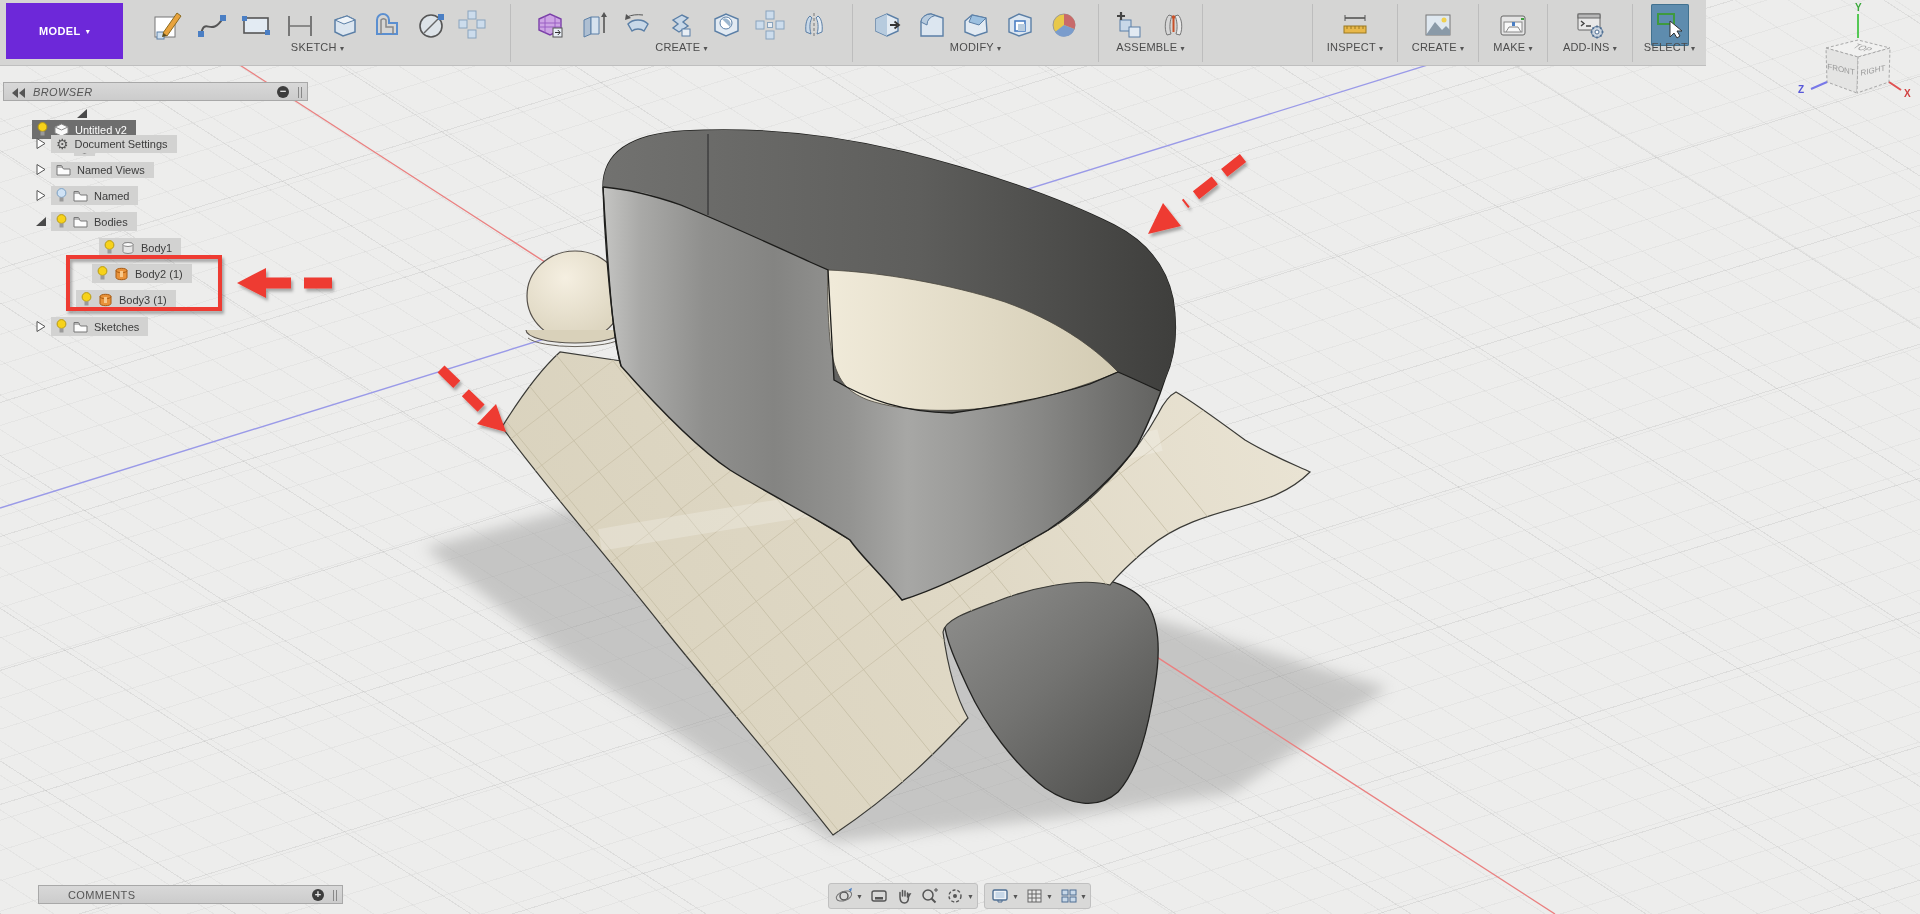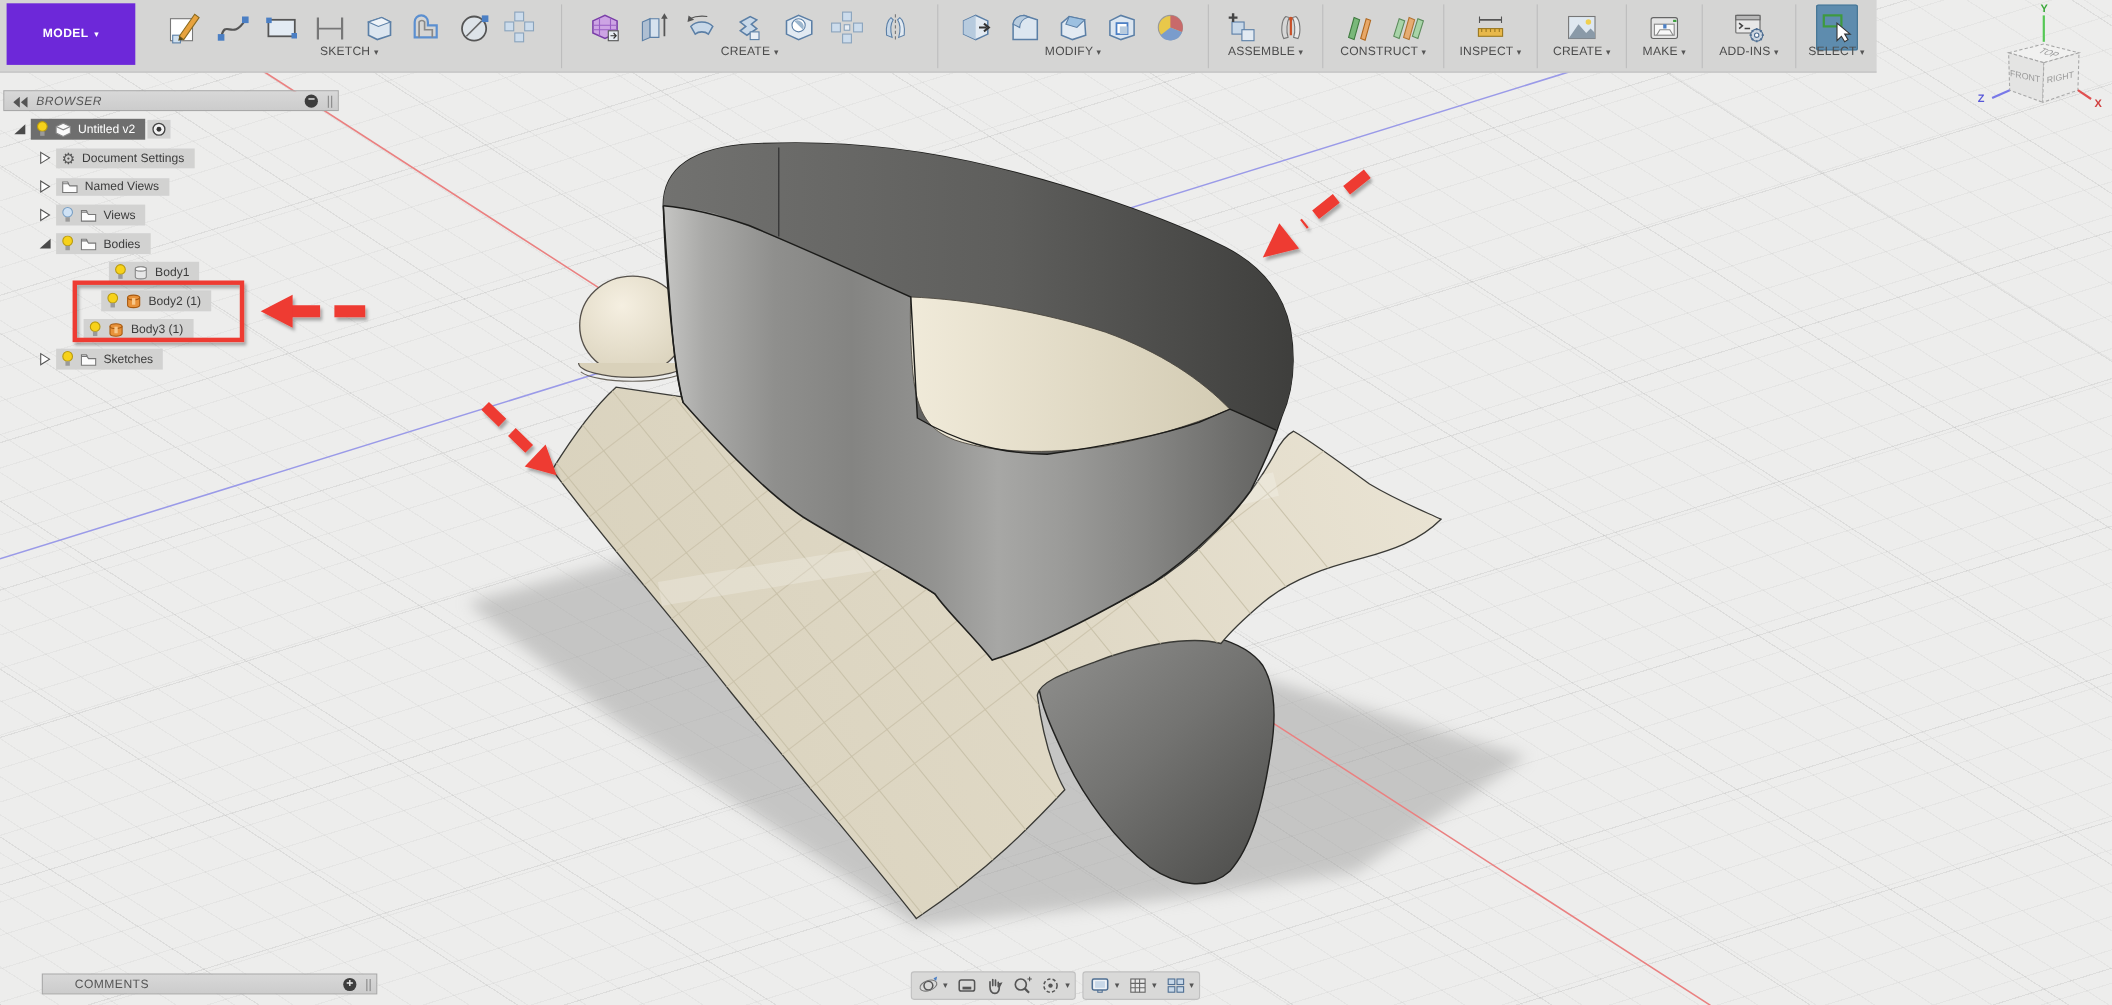--- a/index.html
+++ b/index.html
@@ -373,38 +373,20 @@
               <path d="M22,7 c4,3 5,14 2,20 l-4,-1 c2,-6 1,-14 -1,-18 Z" fill="#e8e8e8" stroke="#777"></path>
               <line x1="17.5" y1="10" x2="17.5" y2="24" stroke="#c85028" stroke-width="2"></line>
               <circle cx="17.5" cy="9" r="1.8" fill="#c85028"></circle>
             </svg>
           </span>
       </div>
       <div class="glabel"><span>ASSEMBLE</span> <span class="caret">▾</span></div>
     </div>
     <div class="tsep" style="left:1202px;"></div>
 
-    <div class="tgroup" style="left:1203px;width:109px;">
-      <div class="icons">
-        <span class="tbtn">
-            <svg width="34" height="34">
-              <polygon points="7,26 12,8 17,10 12,28" fill="#7ab87a" stroke="#3e7a3e"></polygon>
-              <polygon points="18,27 23,9 27,10.5 22,28.5" fill="#e8a868" stroke="#b06820"></polygon>
-            </svg>
-          </span>
-        <span class="tbtn">
-            <svg width="34" height="34">
-              <polygon points="4,25 9,9 14,11 9,27" fill="#9ed49e" stroke="#3e7a3e" opacity=".8"></polygon>
-              <polygon points="13,26 18,8 23,10 18,28" fill="#e8a868" stroke="#b06820" opacity=".9"></polygon>
-              <polygon points="21,25 26,9 31,11 26,27" fill="#9ed49e" stroke="#3e7a3e" opacity=".8"></polygon>
-            </svg>
-          </span>
-      </div>
-      <div class="glabel"><span>CONSTRUCT</span> <span class="caret">▾</span></div>
-    </div>
     <div class="tsep" style="left:1312px;"></div>
 
     <div class="tgroup" style="left:1313px;width:84px;">
       <div class="icons">
         <span class="tbtn">
             <svg width="34" height="34">
               <rect x="6" y="18" width="22" height="7" fill="#e8b84a" stroke="#9a7820"></rect>
               <path d="M9,18 v3 M13,18 v3 M17,18 v3 M21,18 v3 M25,18 v3" stroke="#9a7820"></path>
               <line x1="7" y1="10" x2="27" y2="10" stroke="#555" stroke-width="1.6"></line>
               <line x1="7" y1="7" x2="7" y2="13" stroke="#555"></line>
@@ -481,21 +463,21 @@
         <polygon points="6,0 6,10 0,5" fill="#555"></polygon>
         <polygon points="13,0 13,10 7,5" fill="#555"></polygon>
       </svg>
     <span class="ptitle">BROWSER</span>
     <span class="pcircle">−</span>
     <span class="pgrip"></span>
   </div>
 
   <div id="tree">
 
-    <div class="trow" style="top:3px;left:11px;">
+    <div class="trow" style="top:3px;left:32px;flex-direction:column;">
       <svg class="expander">
           <polygon points="2,11 12,11 12,2" fill="#4a4a4a"></polygon>
         </svg>
       <span class="chip dark">
         <span class="ticn">
             <svg width="11" height="15">
               <circle cx="5.5" cy="5" r="4.4" fill="#f7d21a" stroke="#b89a10"></circle>
               <rect x="3.5" y="9.5" width="4" height="4" fill="#9a9a9a"></rect>
             </svg>
           </span>
@@ -548,21 +530,21 @@
             <svg width="11" height="15">
               <circle cx="5.5" cy="5" r="4.4" fill="#cfe2f5" stroke="#7aa0c4"></circle>
               <rect x="3.5" y="9.5" width="4" height="4" fill="#9a9a9a"></rect>
             </svg>
           </span>
         <span class="ticn">
             <svg width="15" height="12">
               <path d="M1,3 h5 l1.5,2 H14 v6 H1 Z M1,3 V1.5 h4.5 l1,1.5" fill="#fcfcfc" stroke="#777"></path>
             </svg>
           </span>
-        <span>Views</span>
+        <span>Named</span>
       </span>
     </div>
 
     <div class="trow" style="top:107px;left:34px;text-align:center;">
       <svg class="expander">
           <polygon points="2,11 12,11 12,2" fill="#4a4a4a"></polygon>
         </svg>
       <span class="chip">
         <span class="ticn">
             <svg width="11" height="15">

